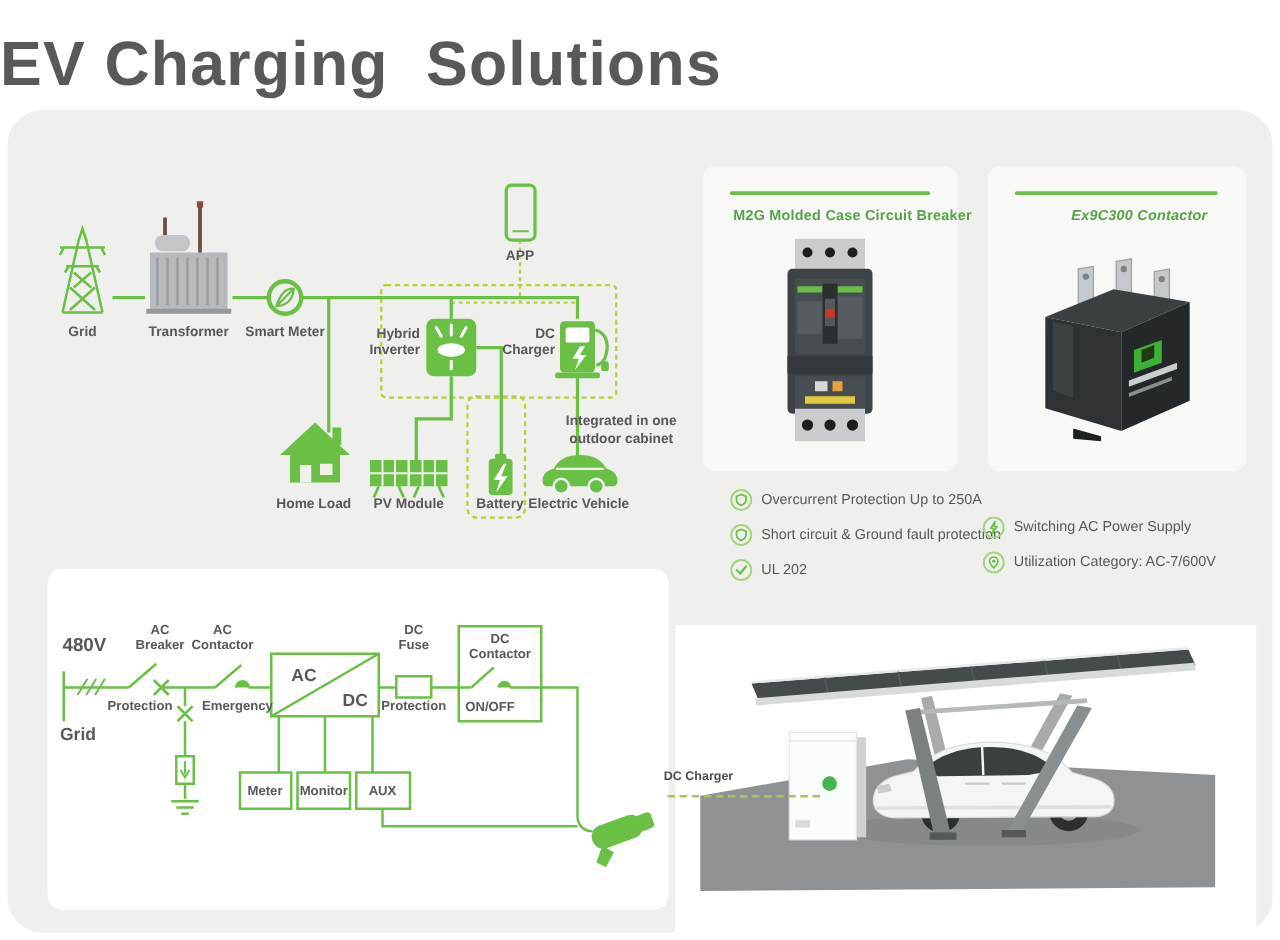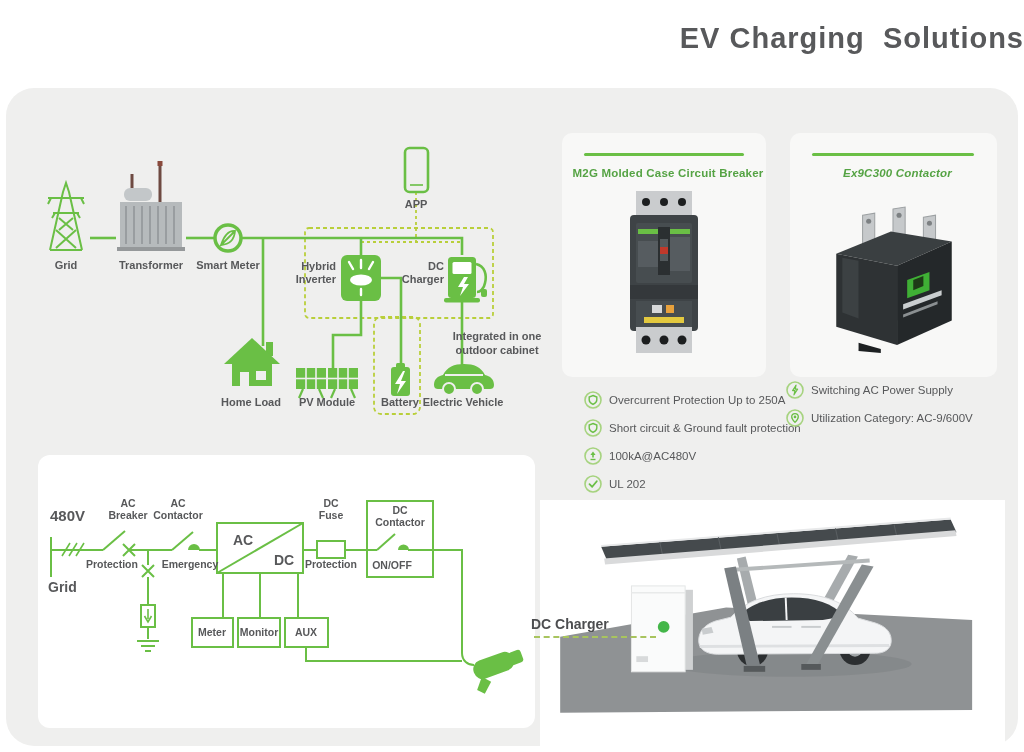--- a/index.html
+++ b/index.html
@@ -1,35 +1,35 @@
 <!DOCTYPE html>
 <html><head>
 <meta charset="utf-8">
 <style>
   html,body{margin:0;padding:0;background:#ffffff;}
   .page{position:relative;width:1024px;height:752px;background:#ffffff;overflow:hidden;
         font-family:"Liberation Sans",sans-serif;color:#57585a;}
-  .title{position:absolute;left:0;top:22px;width:1024px;text-align:right;
-         font-size:29px;font-weight:bold;color:#58595b;letter-spacing:1px;white-space:pre;margin:0;}
+  .title{position:absolute;left:0;top:22px;width:1024px;text-align:left;
+         font-size:50px;font-weight:bold;color:#58595b;letter-spacing:1px;white-space:pre;margin:0;}
   .panel{position:absolute;left:6px;top:88px;width:1012px;height:658px;
          background:#efefee;border-radius:28px;}
   .abs{position:absolute;}
   .card{position:absolute;background:#f8f8f7;border-radius:10px;}
   .card .topline{position:absolute;left:22px;top:20px;height:3px;background:#6abf45;border-radius:2px;}
-  .card .ctitle{position:absolute;left:4px;top:34px;width:100%;text-align:center;
+  .card .ctitle{position:absolute;left:18px;top:34px;width:100%;text-align:center;
                 font-size:11.5px;font-weight:bold;color:#55a344;letter-spacing:.2px;}
   .card .imgwrap{position:absolute;left:0;top:54px;width:100%;display:flex;justify-content:center;}
   .features{position:absolute;width:230px;}
   .feat-row{display:flex;align-items:center;height:28px;text-align:center;}
   .feat-row svg{flex:0 0 18px;margin-right:7px;}
   .feat-text{font-size:11.5px;color:#57585a;font-weight:500;white-space:nowrap;}
   .circuit-card{position:absolute;left:38px;top:455px;width:497px;height:273px;
                 background:#ffffff;border-radius:12px;}
   .photo{position:absolute;left:540px;top:500px;width:465px;height:246px;background:#ffffff;}
-  .callout-label{position:absolute;left:531px;top:616px;font-size:14px;font-weight:bold;color:#4c4d4f;}
+  .callout-label{position:absolute;left:531px;top:616px;font-size:10px;font-weight:bold;color:#4c4d4f;}
   .callout-line{position:absolute;left:534px;top:636px;width:122px;height:0;
                 border-top:2px dashed #a8c45e;}
   svg text{font-family:"Liberation Sans",sans-serif;}
   .lbl{font-size:11px;font-weight:600;fill:#57585a;}
   .clbl{font-size:10.5px;font-weight:bold;fill:#57585a;}
   .cbig{font-size:14px;font-weight:bold;fill:#57585a;}
 </style>
 </head>
 <body>
 
@@ -236,50 +236,41 @@
     <div class="feat-row">
       <svg width="18" height="18" viewBox="0 0 18 18">
         <circle cx="9" cy="9" r="8" fill="none" stroke="#a6d37f" stroke-width="1.6"></circle>
         <path d="M9,4.5 L12.8,6 V9 C12.8,11.6 9,13.4 9,13.4 C9,13.4 5.2,11.6 5.2,9 V6 Z" fill="none" stroke="#6abf45" stroke-width="1.4"></path>
       </svg>
       <span class="feat-text">Short circuit &amp; Ground fault protection</span>
     </div>
     <div class="feat-row">
       <svg width="18" height="18" viewBox="0 0 18 18">
         <circle cx="9" cy="9" r="8" fill="none" stroke="#a6d37f" stroke-width="1.6"></circle>
-        <path d="M9,4.5 L11.6,8 H6.4 Z" fill="#6abf45"></path>
-        <line x1="9" y1="8" x2="9" y2="10.5" stroke="#6abf45" stroke-width="1.6"></line>
-        <line x1="6.5" y1="12.5" x2="11.5" y2="12.5" stroke="#6abf45" stroke-width="1.4"></line>
-      </svg>
-      <span class="feat-text">100kA@AC480V</span>
-    </div>
-    <div class="feat-row">
-      <svg width="18" height="18" viewBox="0 0 18 18">
-        <circle cx="9" cy="9" r="8" fill="none" stroke="#a6d37f" stroke-width="1.6"></circle>
         <path d="M5.5,9.2 L8.2,11.8 L12.8,6.2" fill="none" stroke="#6abf45" stroke-width="1.8" stroke-linecap="round" stroke-linejoin="round"></path>
       </svg>
       <span class="feat-text">UL 202</span>
     </div>
   </div>
 
-  <div class="features" style="left:786px;top:376px;">
+  <div class="features" style="left:786px;top:408px;">
     <div class="feat-row">
       <svg width="18" height="18" viewBox="0 0 18 18">
         <circle cx="9" cy="9" r="8" fill="none" stroke="#a6d37f" stroke-width="1.6"></circle>
         <path d="M10,4.2 L6.6,9.6 H9 L8,13.8 L11.6,8.2 H9.2 Z" fill="none" stroke="#6abf45" stroke-width="1.2" stroke-linejoin="round"></path>
       </svg>
       <span class="feat-text">Switching AC Power Supply</span>
     </div>
     <div class="feat-row">
       <svg width="18" height="18" viewBox="0 0 18 18">
         <circle cx="9" cy="9" r="8" fill="none" stroke="#a6d37f" stroke-width="1.6"></circle>
         <path d="M9,4.6 C10.9,4.6 12.3,6 12.3,7.8 C12.3,10.2 9,13.4 9,13.4 C9,13.4 5.7,10.2 5.7,7.8 C5.7,6 7.1,4.6 9,4.6 Z" fill="none" stroke="#6abf45" stroke-width="1.3"></path>
         <circle cx="9" cy="7.9" r="1.3" fill="#6abf45"></circle>
       </svg>
-      <span class="feat-text">Utilization Category: AC-9/600V</span>
+      <span class="feat-text">Utilization Category: AC-7/600V</span>
     </div>
   </div>
 
   <div class="circuit-card">
     <svg width="497" height="273" viewBox="0 0 497 273">
       <g stroke="#6abf45" stroke-width="2" fill="none">
         <path d="M13,82 V122"></path>
         <path d="M13,95 H65"></path>
         <path d="M24,101 L32,88 M31,101 L39,88 M38,101 L46,88" stroke-width="1.6"></path>
         <path d="M65,95 L87,76"></path>

